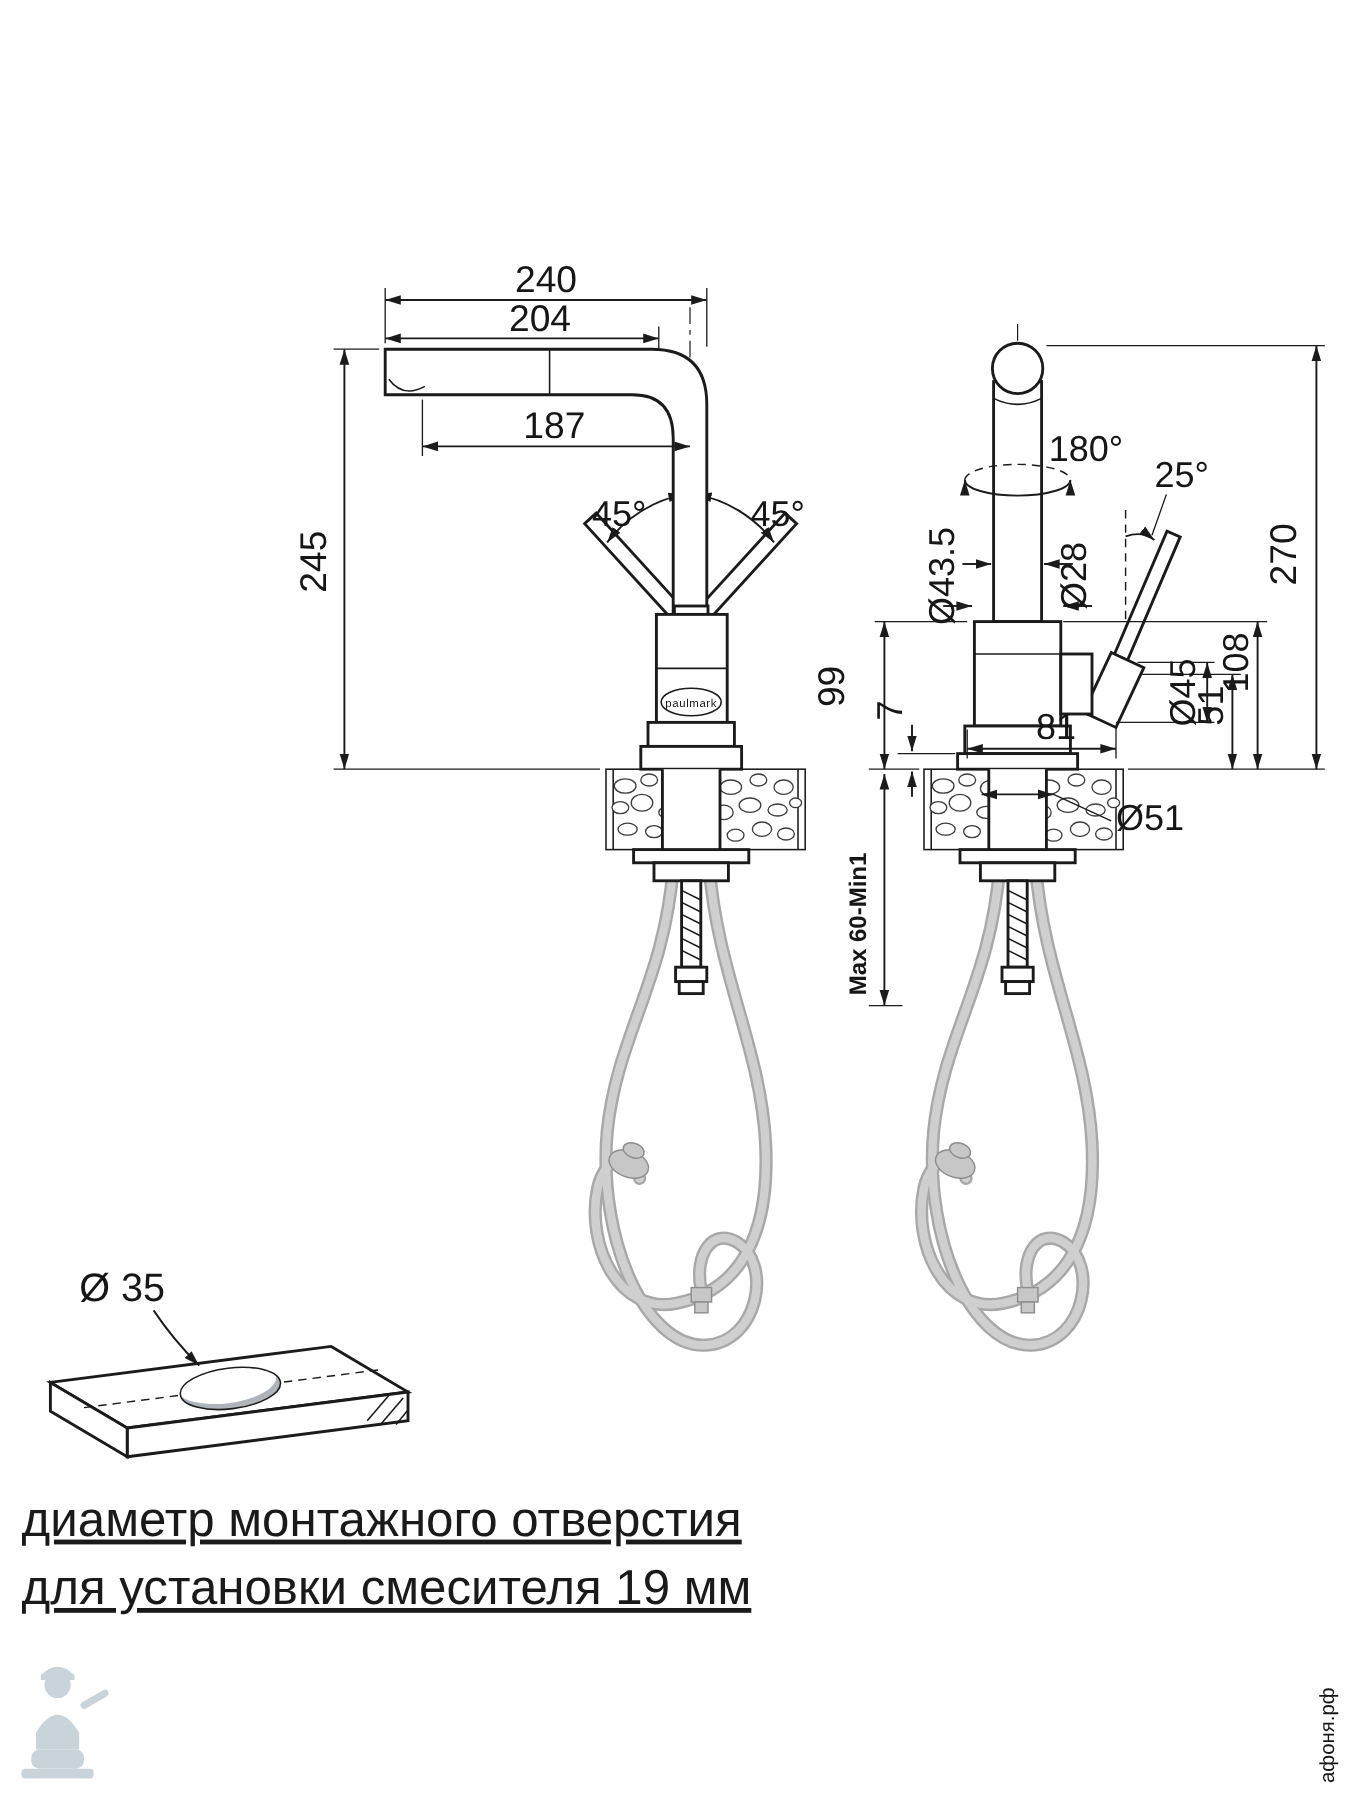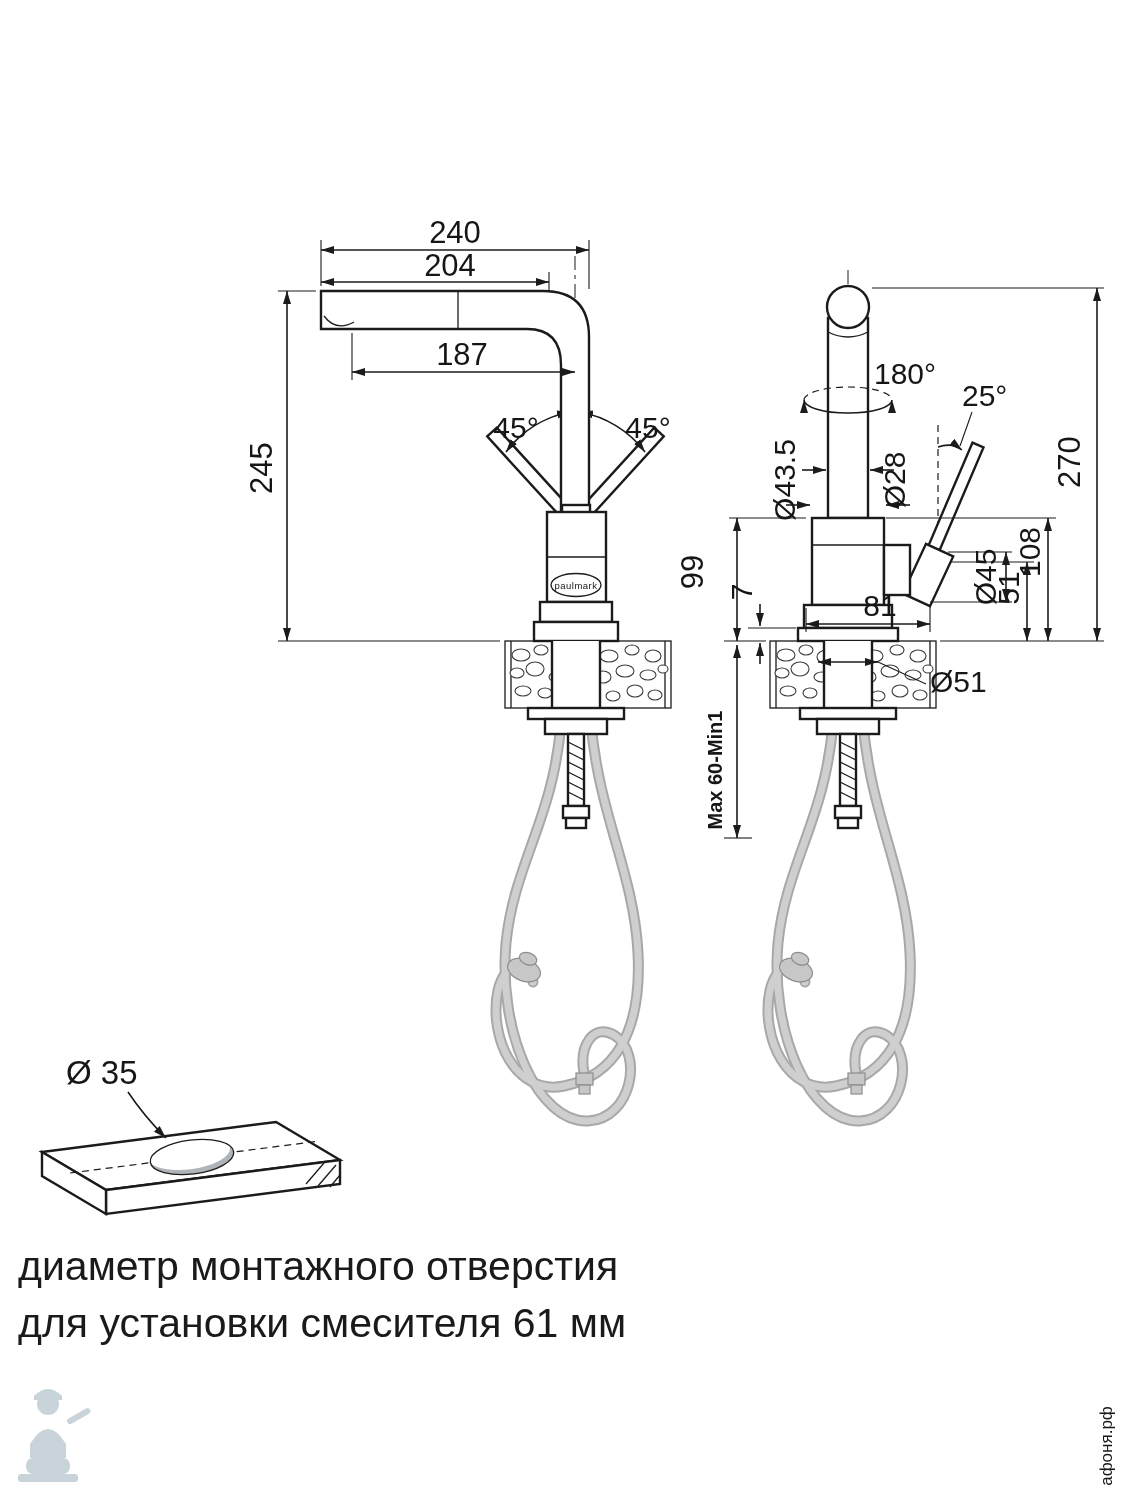--- a/index.html
+++ b/index.html
@@ -15,21 +15,21 @@
   .dash {stroke:#1b1b1b;stroke-width:1.2;fill:none;stroke-dasharray:7 5;}
   .dimtxt{font-size:31px;}
   .midtxt{font-size:30px;}
   .smltxt{font-size:20px;font-weight:700;}
   .brandtxt{font-size:9.5px;letter-spacing:.5px;}
   .pebble{stroke:#3c3c3c;stroke-width:1.1;fill:#fff;}
   .hoseOuter{stroke:#a8a8a8;stroke-width:11;fill:none;stroke-linecap:round;}
   .hoseInner{stroke:#cfcfcf;stroke-width:7;fill:none;stroke-linecap:round;}
   .grayfit{fill:#c7c7c7;stroke:#8d8d8d;stroke-width:1.2;}
   .wm{fill:#c3cfd7;}
-  #caption{position:absolute;left:18px;top:1238px;font-size:41px;line-height:57px;color:#1a1a1a;}
+  #caption{position:absolute;left:18px;top:1238px;font-size:41px;line-height:57px;color:#1a1a1a;text-decoration:underline;}
   #caption span{display:block;}
 </style>
 </head>
 <body>
 
 <div id="stage">
 
 <svg width="1125" height="1500" viewBox="0 0 1125 1500">
   <defs>
     <marker id="arrow" markerWidth="14" markerHeight="10" refX="13" refY="5" orient="auto-start-reverse" markerUnits="userSpaceOnUse">
@@ -269,16 +269,16 @@
     <path class="wm" d="M30,1444 Q48,1414 66,1444 L66,1458 L30,1458 Z"></path>
     <rect class="wm" x="26" y="1458" width="44" height="16" rx="7"></rect>
     <rect class="wm" x="18" y="1474" width="60" height="8" rx="3"></rect>
     <rect class="wm" x="66" y="1420" width="26" height="6" rx="3" transform="rotate(-30 66 1420)"></rect>
   </g>
   <text x="1112" y="1446" font-size="17" fill="#ccd3d9" text-anchor="middle" transform="rotate(-90 1112 1446)">афоня.рф</text>
 </svg>
 
 <div id="caption">
   <span>диаметр монтажного отверстия</span>
-  <span>для установки смесителя 61 мм</span>
+  <span>для установки смесителя 19 мм</span>
 </div>
 
 </div>
 
 </body></html>

